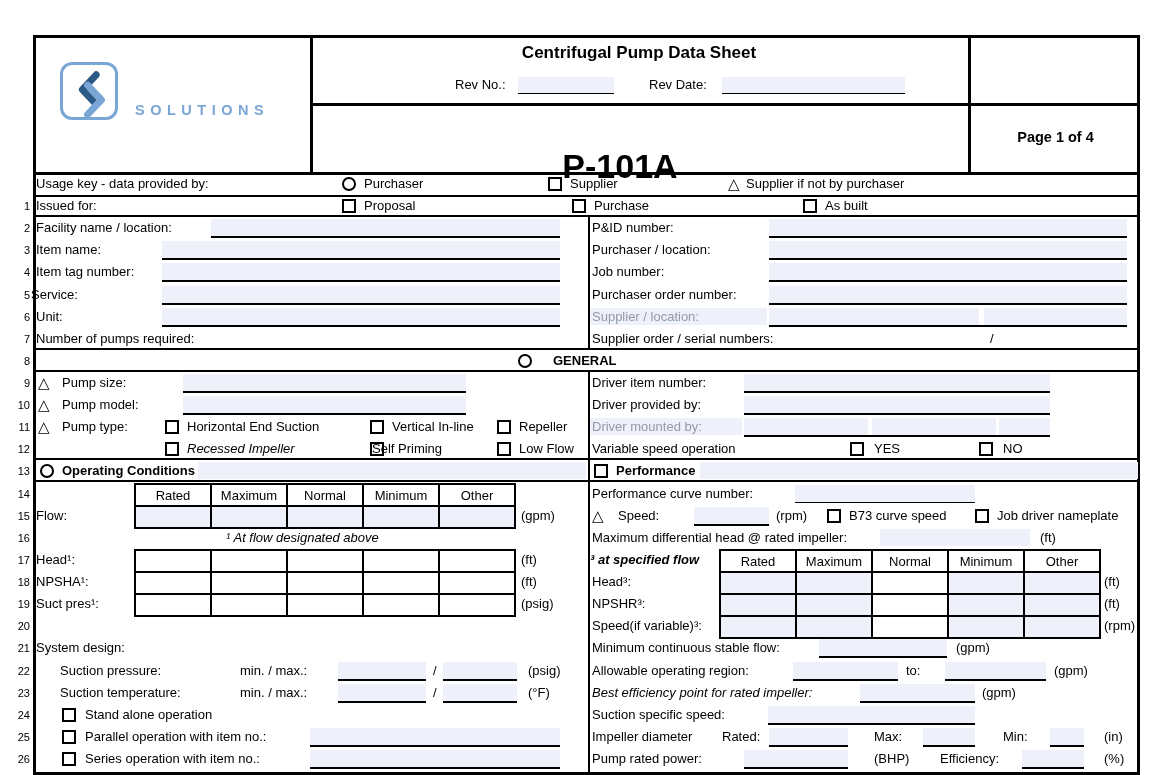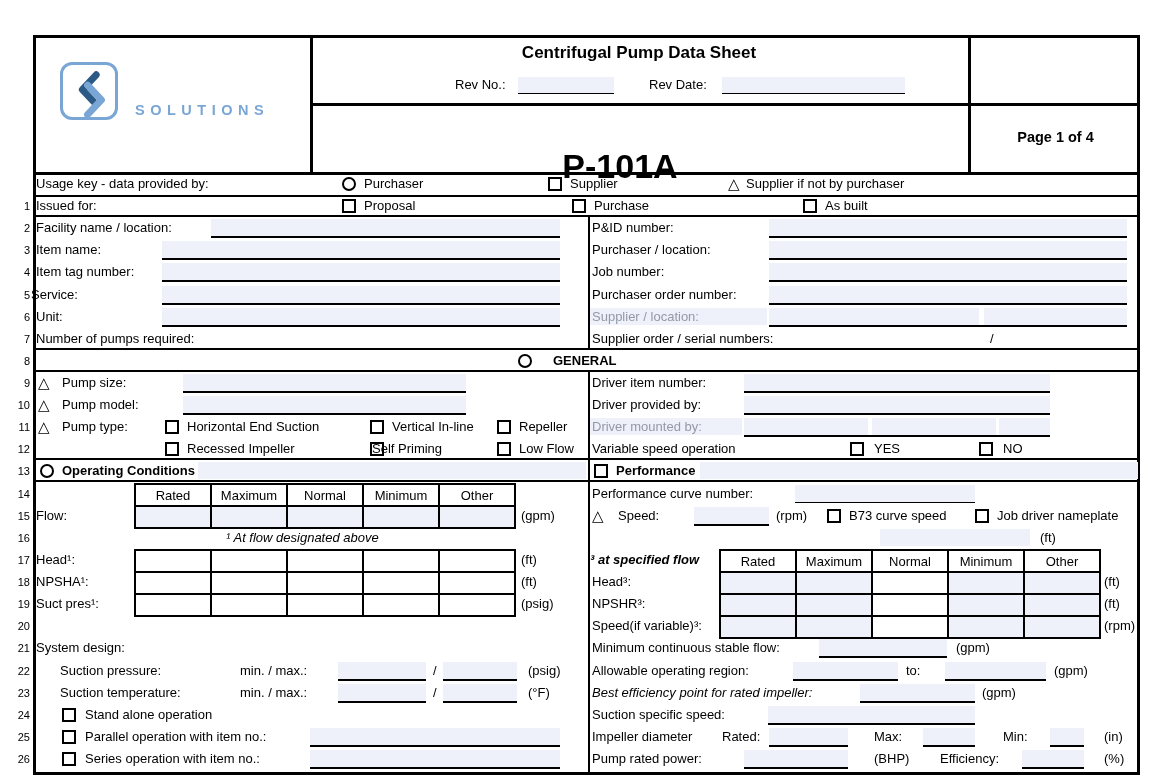--- a/index.html
+++ b/index.html
@@ -153,21 +153,21 @@
   <div class="fld ul" style="left:183px;top:396px;width:283px;"></div>
   <div class="tri" style="left:38px;top:416px;">△</div>
   <div class="lbl" style="left:62px;top:416px;">Pump type:</div>
   <div class="cb" style="left:165px;top:420px;"></div>
   <div class="lbl" style="left:187px;top:416px;">Horizontal End Suction</div>
   <div class="cb" style="left:370px;top:420px;"></div>
   <div class="lbl" style="left:392px;top:416px;">Vertical In-line</div>
   <div class="cb" style="left:497px;top:420px;"></div>
   <div class="lbl" style="left:519px;top:416px;">Repeller</div>
   <div class="cb" style="left:165px;top:442px;"></div>
-  <div class="lbl" style="left:187px;top:438px;">Recessed Impeller</div>
+  <div class="lbl" style="left:187px;top:438px;font-style:italic;">Recessed Impeller</div>
   <div class="cb" style="left:370px;top:442px;"></div>
   <div class="lbl" style="left:372px;top:438px;text-align:right;">Self Priming</div>
   <div class="cb" style="left:497px;top:442px;"></div>
   <div class="lbl" style="left:519px;top:438px;">Low Flow</div>
 
   <div class="lbl" style="left:592px;top:372px;">Driver item number:</div>
   <div class="fld ul" style="left:744px;top:374px;width:306px;"></div>
   <div class="lbl" style="left:592px;top:394px;">Driver provided by:</div>
   <div class="fld ul" style="left:744px;top:396px;width:306px;"></div>
   <div class="strip" style="left:590px;top:418px;width:152px;"></div>
@@ -253,20 +253,21 @@
   <div class="lbl" style="left:592px;top:483px;">Performance curve number:</div>
   <div class="fld ul1" style="left:795px;top:485px;width:180px;"></div>
   <div class="tri" style="left:592px;top:505px;">△</div>
   <div class="lbl" style="left:618px;top:505px;">Speed:</div>
   <div class="fld ul" style="left:694px;top:507px;width:75px;"></div>
   <div class="lbl" style="left:776px;top:505px;">(rpm)</div>
   <div class="cb" style="left:827px;top:509px;"></div>
   <div class="lbl" style="left:849px;top:505px;">B73 curve speed</div>
   <div class="cb" style="left:975px;top:509px;"></div>
   <div class="lbl" style="left:997px;top:505px;">Job driver nameplate</div>
+  <div class="lbl" style="left:592px;top:527px;">Maximum differential head @ rated impeller:</div>
   <div class="fld" style="left:880px;top:529px;width:150px;"></div>
   <div class="lbl" style="left:1040px;top:527px;">(ft)</div>
 
   <div class="lbl b i" style="left:590px;top:549px;">³ at specified flow</div>
   <div id="t3" class="grid" style="left:719px;top:549px;">
       <div class="cell hdr">Rated</div>
       <div class="cell hdr">Maximum</div>
       <div class="cell hdr">Normal</div>
       <div class="cell hdr">Minimum</div>
       <div class="cell hdr">Other</div>

